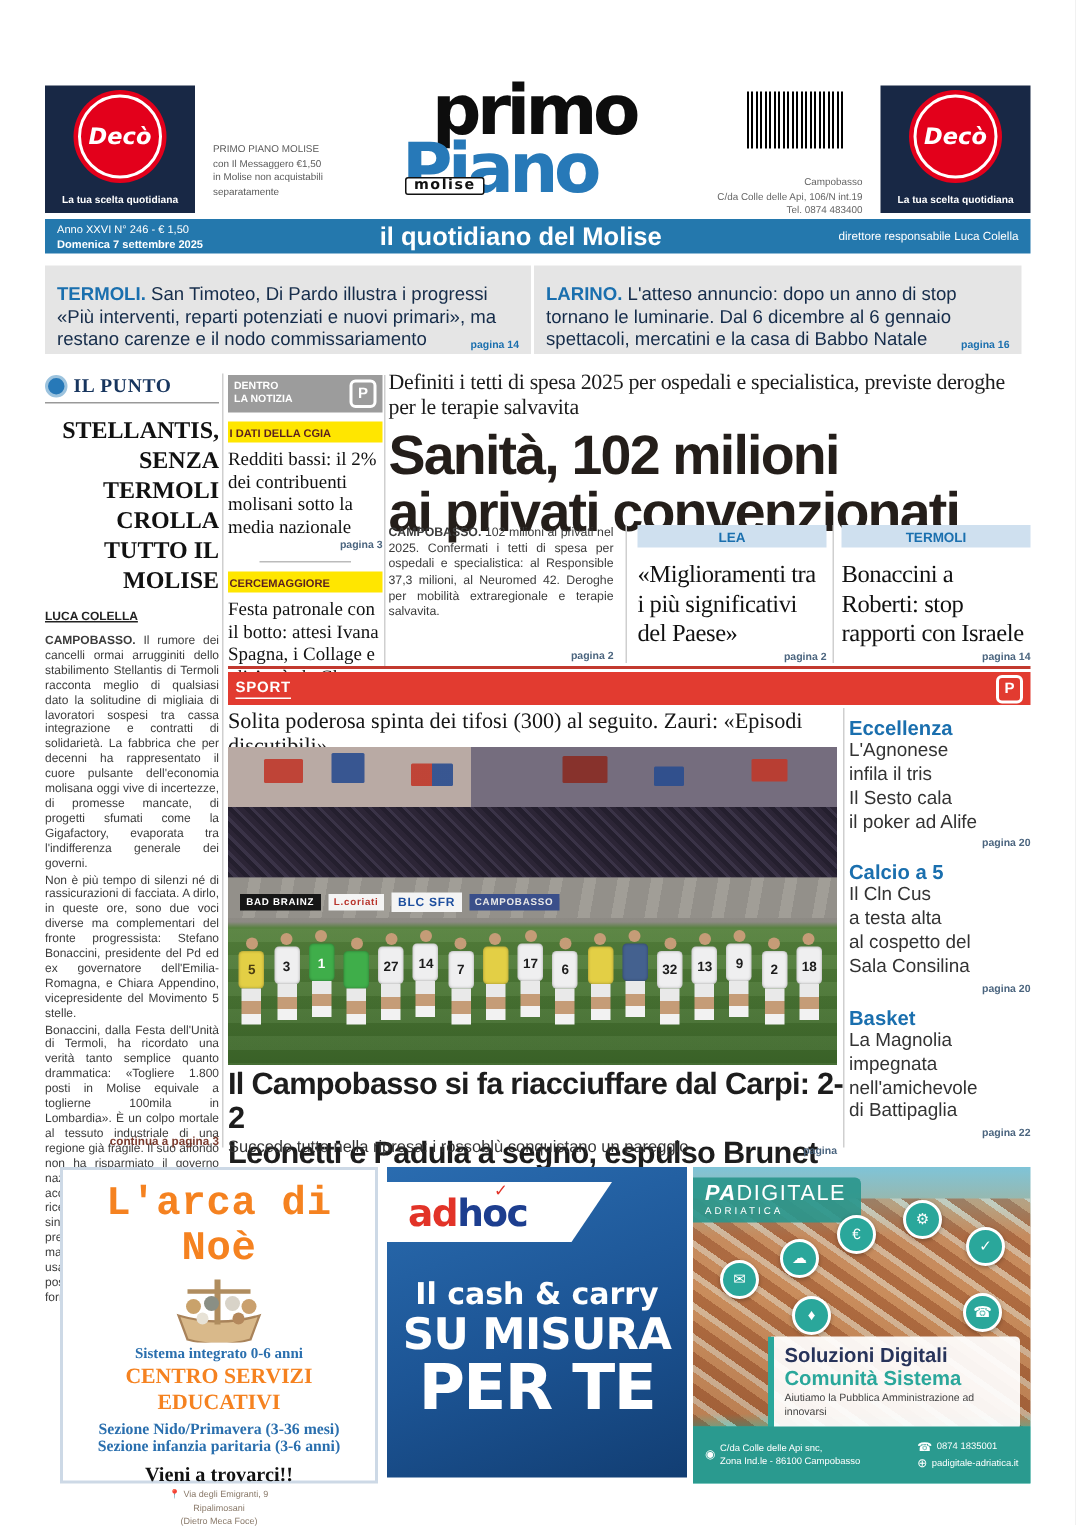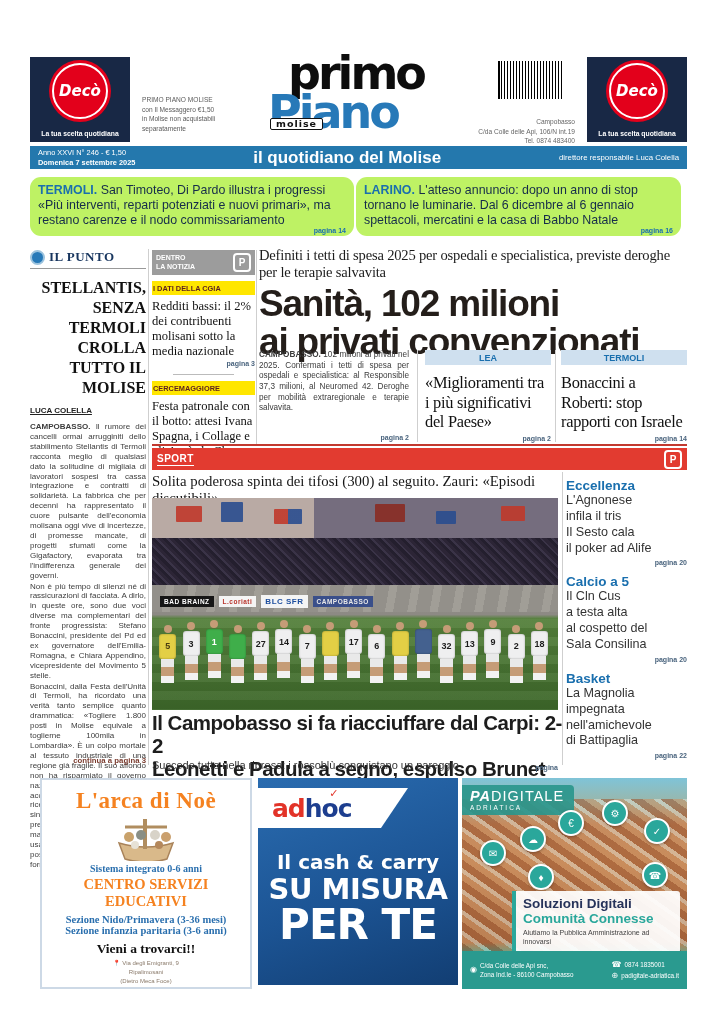--- a/index.html
+++ b/index.html
@@ -25,21 +25,21 @@
   .contact{position:absolute;right:112px;top:60px;width:180px;text-align:right;font-size:6.6px;line-height:1.45;color:#666;}
   .contact .cl-bold{font-weight:bold;color:#19507e;}
   
   .edition-bar{position:absolute;left:30px;top:146px;width:657px;height:23px;background:#2478ad;color:#fff;
                display:flex;align-items:center;padding:8px 8px;box-sizing:border-box;}
   .ed-left{font-size:7.4px;line-height:1.35;}
   .ed-left b{display:block;}
   .ed-center{flex:1;text-align:center;font-size:17px;font-weight:bold;}
   .ed-right{font-size:7.8px;}
   
-  .teaser{position:absolute;top:177px;height:59px;background:#bef264;box-sizing:border-box;padding:6px 8px;border-radius:11px;}
+  .teaser{position:absolute;top:177px;height:59px;background:#e5e5e5;box-sizing:border-box;padding:12px 8px;}
   .teaser-1{left:30px;width:324px;} .teaser-2{left:356px;width:325px;}
   .teaser-text{font-size:12.4px;line-height:1.2;color:#152c4a;font-weight:500;}
   .teaser-kicker{color:#1a6fae;font-weight:bold;}
   .teaser-page{position:absolute;right:8px;bottom:2px;font-size:7px;font-weight:bold;color:#1a6fae;}
   
   .vline{position:absolute;width:1px;background:#cfcfcf;}
   .redline{position:absolute;left:152px;top:444px;width:535px;height:2px;background:#c2392f;}
   
   .col-punto{position:absolute;left:30px;top:249px;width:116px;height:516px;}
   .punto-head{display:flex;align-items:center;gap:4px;border-bottom:1px solid #999;padding-bottom:3px;}
@@ -107,21 +107,21 @@
   .sb-line{font-size:12.6px;line-height:1.26;color:#333;}
   .sb-page{display:block;text-align:right;font-size:7px;font-weight:bold;color:#4a647e;margin-top:3px;}
   .sport-headline{position:absolute;left:152px;top:712px;width:420px;font-size:20.5px;font-weight:800;
                   letter-spacing:-0.5px;line-height:1.12;color:#1d1d1d;}
   .sport-subrow{position:absolute;left:152px;top:759px;width:406px;display:flex;justify-content:space-between;align-items:flex-end;}
   .sport-subhead{font-size:11px;color:#333;}
   .sport-subpage{font-size:7px;font-weight:bold;color:#4a647e;}
   
   .ad-arca{position:absolute;left:40px;top:778px;width:212px;height:211px;border:2px solid #cdd9e6;
            box-sizing:border-box;text-align:center;padding-top:8px;background:#fff;}
-  .arca-title{font-family:Liberation Serif, serif;font-weight:900;font-size:23px;color:#f58220;letter-spacing:0.5px;}
+  .arca-title{font-family:Liberation Mono, monospace;font-weight:900;font-size:27px;color:#f58220;letter-spacing:0.5px;}
   .arca-ark{margin:3px auto 2px;display:block;}
   .arca-l1{font-family:"Liberation Serif",serif;font-weight:bold;font-size:10px;color:#2a6fae;}
   .arca-l2{font-family:"Liberation Serif",serif;font-weight:bold;font-size:14.5px;color:#f58220;margin-top:2px;}
   .arca-l3{font-family:"Liberation Serif",serif;font-weight:bold;font-size:10.5px;color:#2a6fae;margin-top:4px;}
   .arca-cta{font-family:"Liberation Serif",serif;font-weight:bold;font-size:13.5px;color:#111;margin-top:5px;}
   .arca-addr{font-size:6px;color:#8a7a6a;line-height:1.5;margin-top:2px;}
   .arca-pin{color:#d23;font-size:6px;}
   .ad-adhoc{position:absolute;left:258px;top:778px;width:200px;height:207px;
             background:linear-gradient(160deg,#2a6cb0 0%,#1c5494 55%,#123e73 100%);overflow:hidden;}
   .adhoc-banner{position:absolute;left:0;top:10px;width:150px;height:40px;background:#fff;
@@ -487,21 +487,21 @@
     </div>
     <div class="pa-icon" style="left:18px;top:62px;">✉</div>
     <div class="pa-icon" style="left:58px;top:48px;">☁</div>
     <div class="pa-icon" style="left:96px;top:32px;">€</div>
     <div class="pa-icon" style="left:140px;top:22px;">⚙</div>
     <div class="pa-icon" style="left:182px;top:40px;">✓</div>
     <div class="pa-icon" style="left:66px;top:86px;">♦</div>
     <div class="pa-icon" style="left:180px;top:84px;">☎</div>
     <div class="pa-panel">
       <div class="pa-t1">Soluzioni Digitali</div>
-      <div class="pa-t2">Comunità Connesse</div>
+      <div class="pa-t2">Comunità Sistema</div>
       <div class="pa-sub">Aiutiamo la Pubblica Amministrazione ad innovarsi</div>
     </div>
     <div class="pa-strip">
       <div class="pa-c-left">
         <span class="ic">◉</span>
         <span>
           <span>C/da Colle delle Api snc,</span><br>
           <span>Zona Ind.le - 86100 Campobasso</span>
         </span>
       </div>

